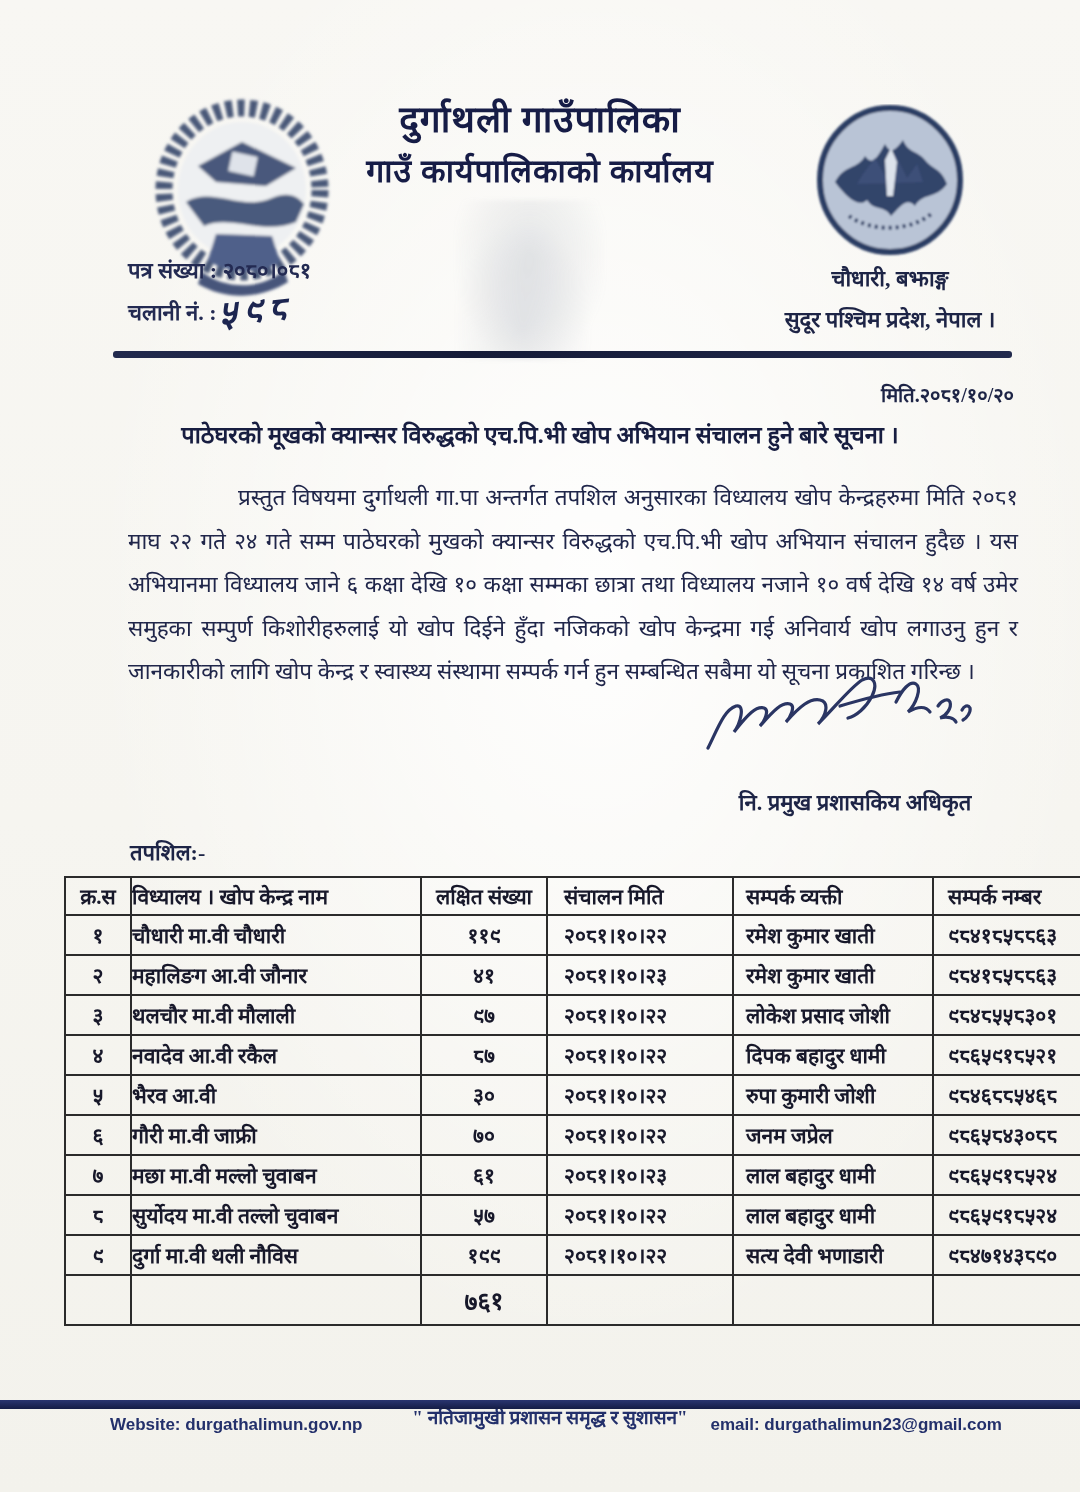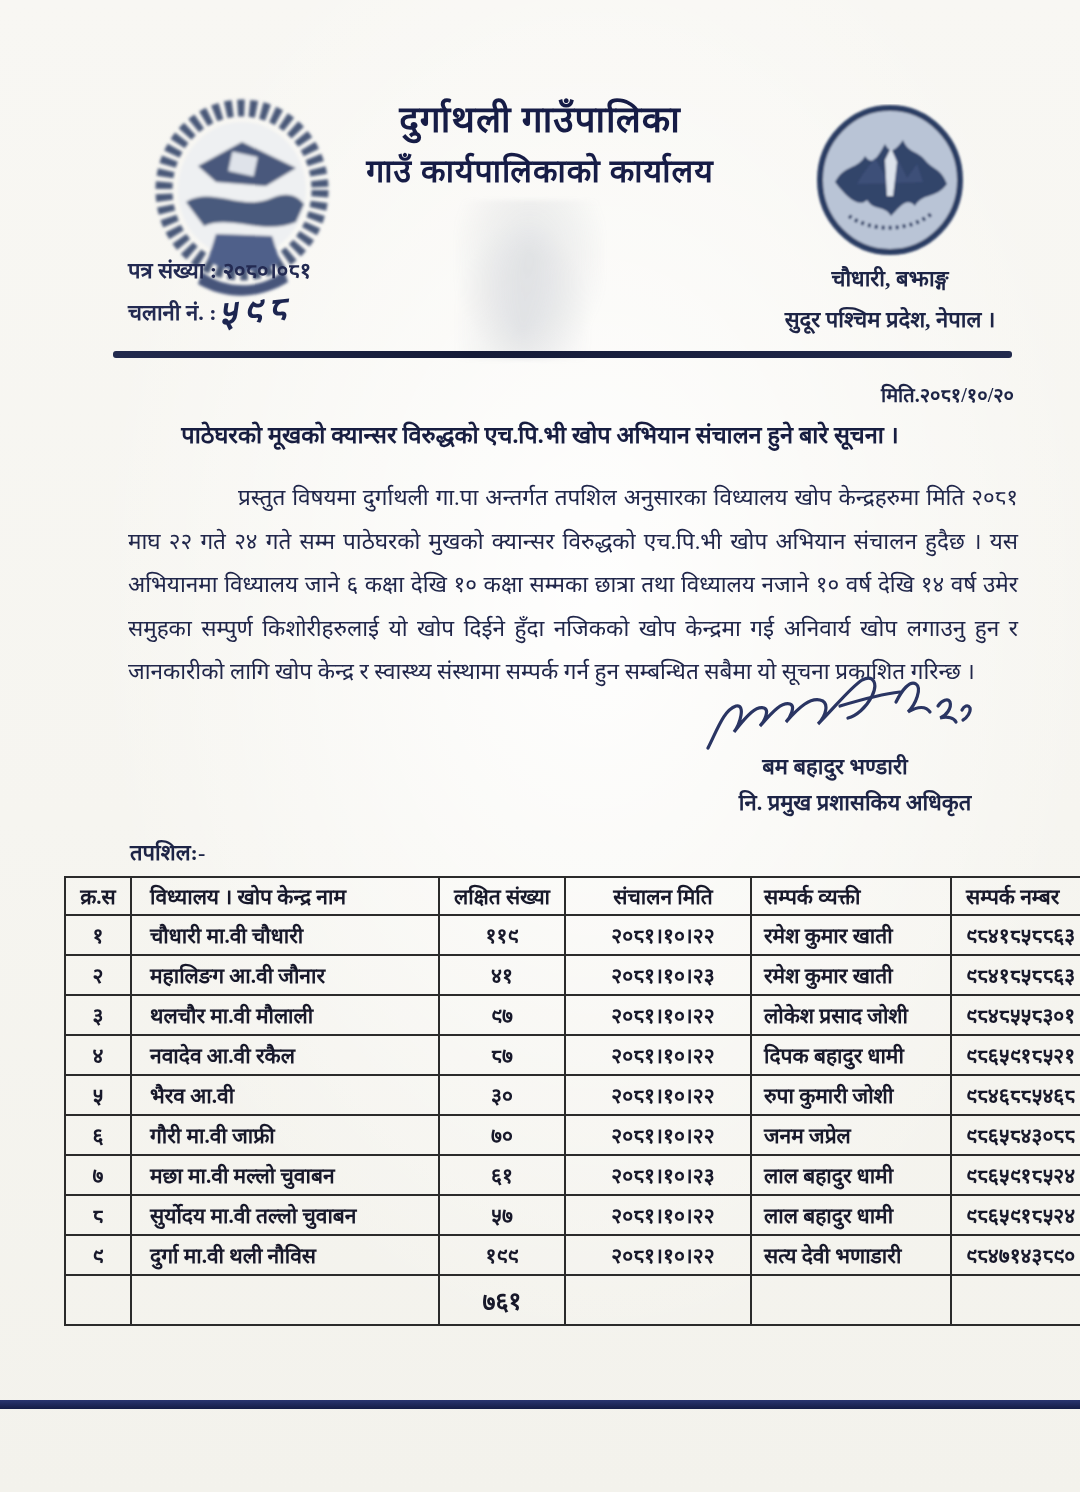--- a/index.html
+++ b/index.html
@@ -44,23 +44,23 @@
     font-size:22px;font-weight:bold;color:#1d2446;}
   .sig-title{position:absolute;left:695px;top:786px;width:320px;text-align:center;
     font-size:22px;font-weight:bold;color:#1d2446;}
   .tapasil{position:absolute;left:130px;top:816px;font-size:22px;font-weight:bold;color:#1d2446;margin-top:20px;}
   table.sched{position:absolute;left:64px;top:876px;width:958px;
     border-collapse:collapse;table-layout:fixed;font-size:21px;font-weight:bold;color:#17182a;}
   table.sched th,table.sched td{border:2px solid #2b2b2b;padding:2px 6px;overflow:hidden;white-space:nowrap;}
   table.sched th{height:32px;font-size:21px;font-weight:bold;text-align:center;}
   table.sched td{height:34px;}
   table.sched .c0{width:52px;text-align:center;border-radius:18px;}
-  table.sched .c1{width:282px;text-align:left;padding-left:18px;}
+  table.sched .c1{width:282px;text-align:left;padding-left:0;}
   table.sched .c2{width:112px;text-align:center;}
-  table.sched .c3{width:162px;text-align:center;padding-left:16px;}
+  table.sched .c3{width:162px;text-align:left;padding-left:16px;}
   table.sched .c4{width:180px;text-align:left;padding-left:12px;}
   table.sched .c5{width:152px;text-align:left;padding-left:14px;}
   table.sched tr.total td{height:44px;}
   table.sched tr.total .c2{font-size:25px;transform:rotate(-2deg);}
   .foot-bar{position:absolute;left:0;top:1400px;width:1080px;height:9px;
     background:linear-gradient(180deg,#2a3570,#141c45);z-index:3;}
   .foot-row{position:absolute;left:0;top:1411px;width:1080px;height:40px;z-index:2;}
   .foot-web{position:absolute;left:110px;top:4px;
     font-family:"Liberation Sans","DejaVu Sans",sans-serif;font-size:17px;font-weight:bold;color:#23306b;}
   .foot-slogan{position:absolute;left:380px;top:-7px;width:340px;text-align:center;
@@ -139,21 +139,20 @@
       <g fill="none" stroke="#2a3563" stroke-width="3.2" stroke-linecap="round">
         <path d="M18 86 C28 66 34 48 46 44 C56 42 50 62 44 70 C58 52 66 44 74 46 C80 48 74 60 70 64 C84 48 92 40 100 42 C106 44 100 56 96 60 C110 44 120 36 130 38 C140 40 136 54 128 62 C146 44 160 26 172 18 C184 12 188 22 182 34 C176 46 166 54 158 56"></path>
         <path d="M150 44 C170 38 192 32 210 30"></path>
         <path d="M206 40 C212 28 220 18 226 22 C232 26 226 42 218 50 C228 44 236 44 240 50"></path>
         <path d="M248 44 C252 38 258 36 260 40 C262 46 256 54 250 56 C258 54 264 56 266 60"></path>
         <path d="M272 48 C274 44 278 42 280 46 C281 50 277 56 273 58"></path>
       </g>
     </svg>
   </div>
 
-  <div class="sig-name">बम बहादुर भण्डारी</div>
   <div class="sig-title">नि. प्रमुख प्रशासकिय अधिकृत</div>
 
   <div class="tapasil">तपशिल:-</div>
 
   <table class="sched">
     <thead>
       <tr>
         <th class="c0">क्र.स</th>
         <th class="c1">विध्यालय । खोप केन्द्र नाम</th>
         <th class="c2">लक्षित संख्या</th>
@@ -240,14 +239,19 @@
           <td class="c1"></td>
           <td class="c2">७६१</td>
           <td class="c3"></td>
           <td class="c4"></td>
           <td class="c5"></td>
         </tr>
       </tbody>
   </table>
 
   <div class="foot-bar"></div>
+  <div class="foot-row">
+    <span class="foot-web">Website: durgathalimun.gov.np</span>
+    <span class="foot-slogan">" नतिजामुखी प्रशासन समृद्ध र सुशासन"</span>
+    <span class="foot-email">email: durgathalimun23@gmail.com</span>
+  </div>
 
 </div>
 
 </body></html>

